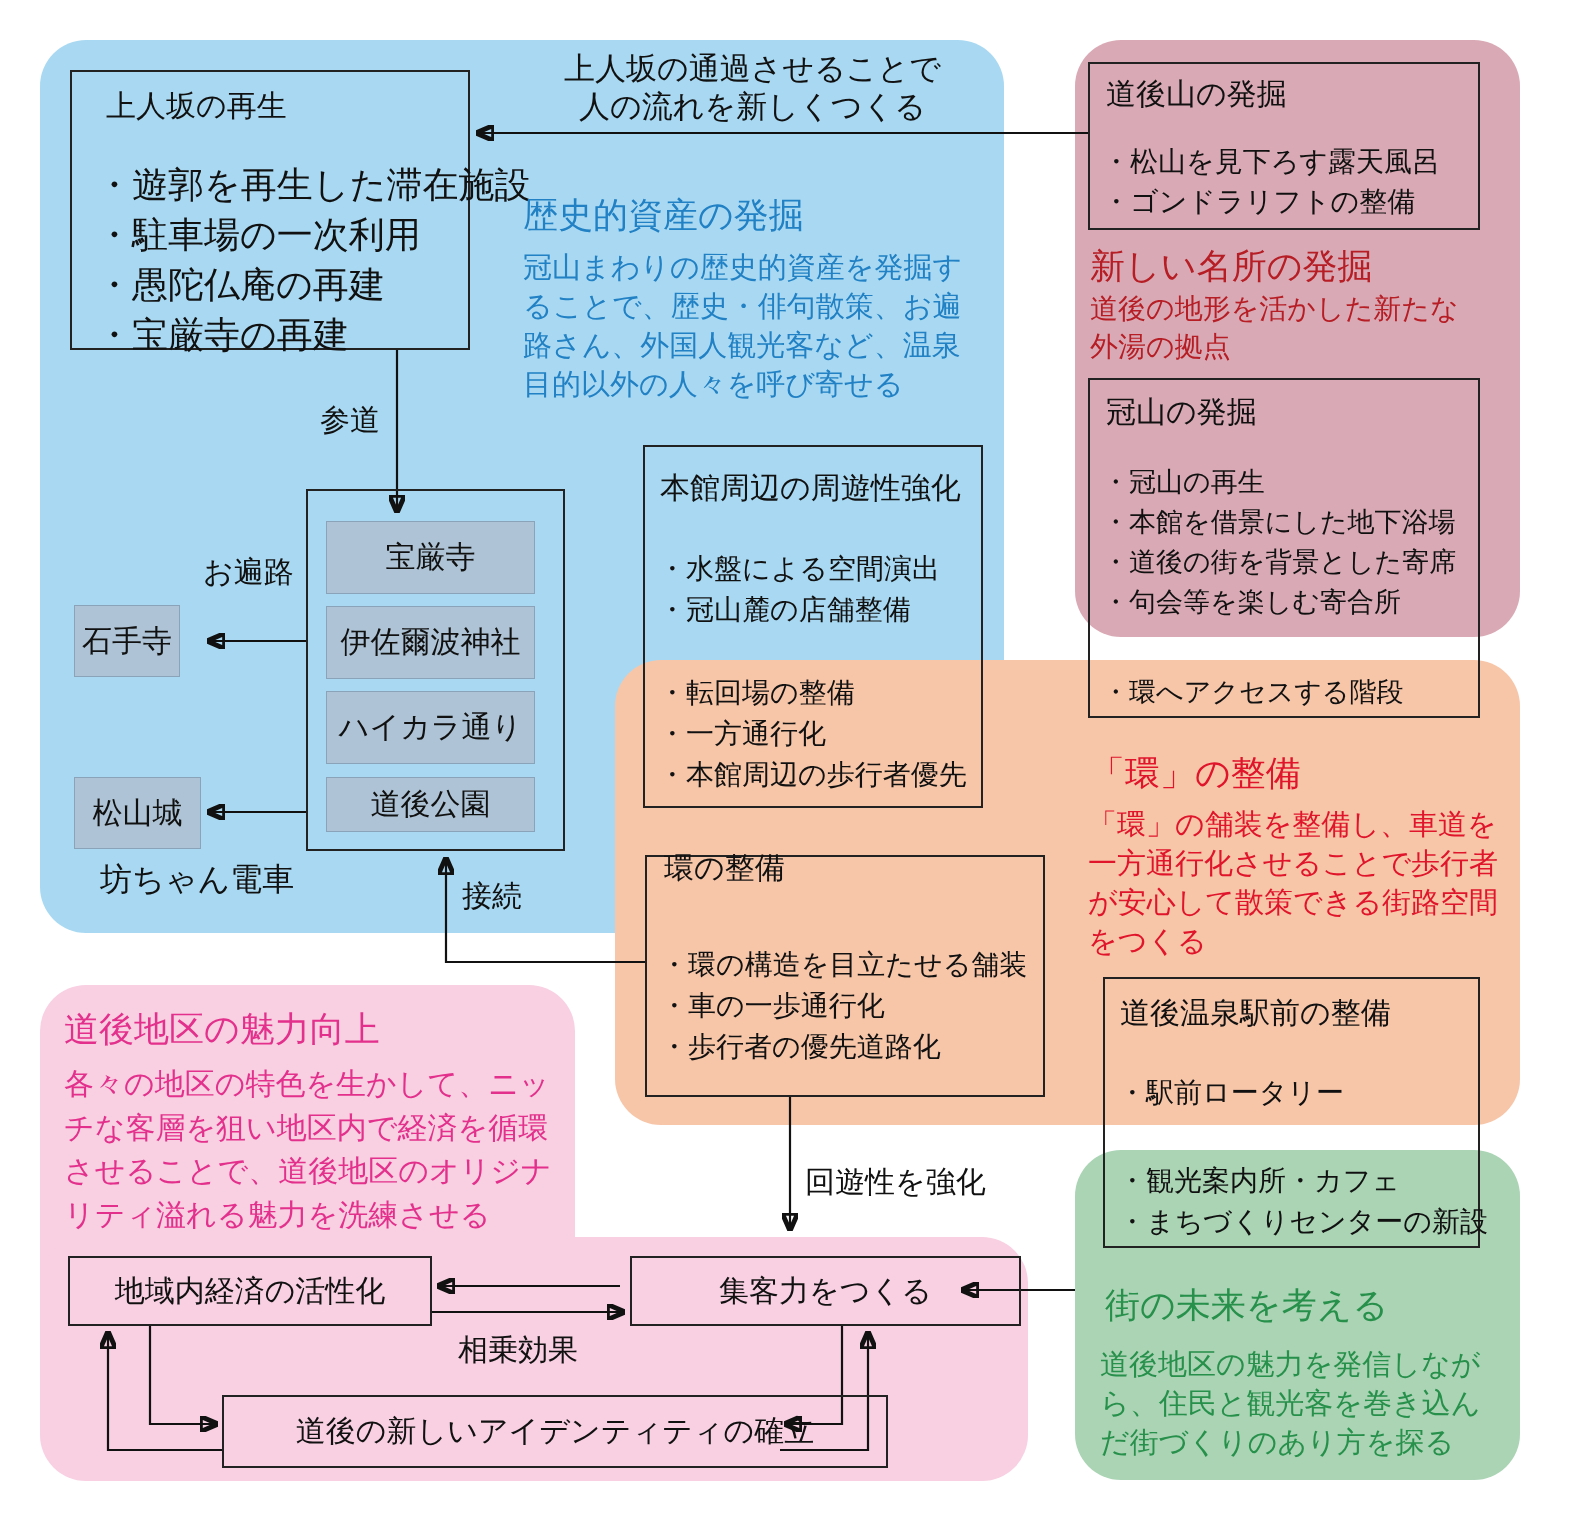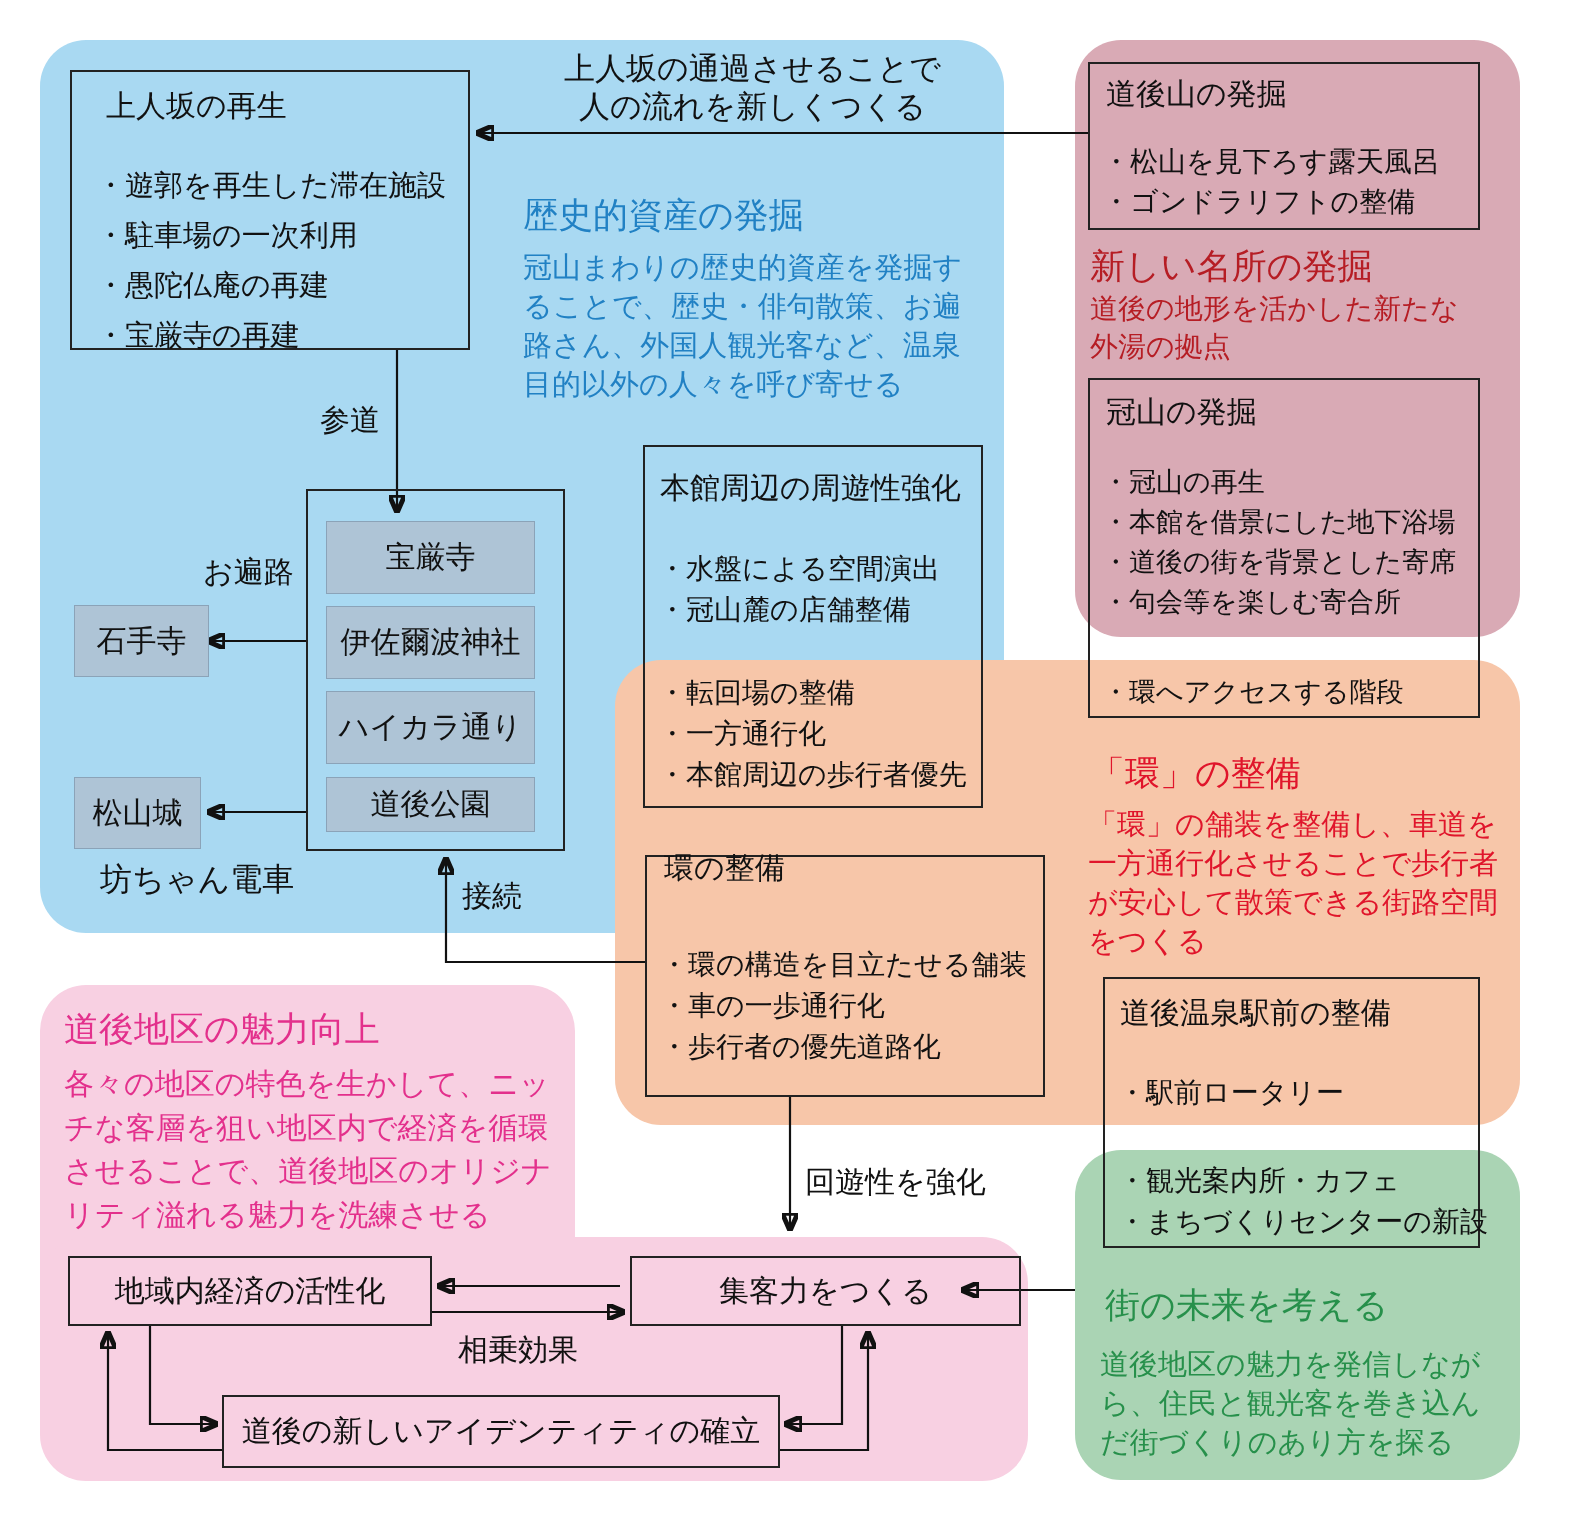--- a/index.html
+++ b/index.html
@@ -57,21 +57,21 @@
     <path d="M620,1286 L437,1286" marker-end="url(#ah)"></path>
     <path d="M432,1312 L625,1312" marker-end="url(#ah)"></path>
     <path d="M150,1326 L150,1424 L218,1424" marker-end="url(#ah)"></path>
     <path d="M222,1450 L108,1450 L108,1331" marker-end="url(#ah)"></path>
     <path d="M842,1326 L842,1424 L784,1424" marker-end="url(#ah)"></path>
     <path d="M780,1450 L868,1450 L868,1331" marker-end="url(#ah)"></path>
   </svg>
 
   <div class="obox" style="left:70px;top:70px;width:400px;height:280px;"></div>
   <div class="bttl" style="left:106px;top:86px;">上人坂の再生</div>
-  <div class="blt" style="left:96px;top:160px;font-size:29px;line-height:50px;">
+  <div class="blt" style="left:96px;top:160px;font-size:36px;line-height:50px;">
     <div>・遊郭を再生した滞在施設</div>
     <div>・駐車場の一次利用</div>
     <div>・愚陀仏庵の再建</div>
     <div>・宝厳寺の再建</div>
   </div>
 
   <div class="lbl" style="left:545px;top:50px;width:415px;text-align:center;font-size:31px;line-height:38px;">
     <div>上人坂の通過させることで</div>
     <div>人の流れを新しくつくる</div>
   </div>
@@ -81,21 +81,21 @@
 
   <div class="lbl" style="left:320px;top:400px;">参道</div>
 
   <div class="obox" style="left:306px;top:489px;width:259px;height:362px;"></div>
   <div class="node" style="left:326px;top:521px;width:209px;height:73px;">宝厳寺</div>
   <div class="node" style="left:326px;top:691px;width:209px;height:73px;">ハイカラ通り</div>
   <div class="node" style="left:326px;top:606px;width:209px;height:73px;">伊佐爾波神社</div>
   <div class="node" style="left:326px;top:777px;width:209px;height:55px;">道後公園</div>
 
   <div class="lbl" style="left:203px;top:552px;">お遍路</div>
-  <div class="node" style="left:74px;top:605px;width:135px;height:72px;">石手寺</div>
+  <div class="node" style="left:74px;top:605px;width:106px;height:72px;">石手寺</div>
   <div class="node" style="left:74px;top:777px;width:127px;height:72px;">松山城</div>
   <div class="lbl" style="left:100px;top:858px;font-size:32px;">坊ちゃん電車</div>
   <div class="lbl" style="left:462px;top:876px;">接続</div>
 
   <div class="obox" style="left:1088px;top:62px;width:392px;height:168px;"></div>
   <div class="bttl" style="left:1106px;top:74px;">道後山の発掘</div>
   <div class="blt" style="left:1102px;top:142px;line-height:40px;">
     <div>・松山を見下ろす露天風呂</div>
     <div>・ゴンドラリフトの整備</div>
   </div>
@@ -145,18 +145,18 @@
   </div>
 
   <div class="lbl" style="left:805px;top:1162px;">回遊性を強化</div>
 
   <div class="ttl c-pink" style="left:64px;top:1006px;">道後地区の魅力向上</div>
   <div class="desc c-pink" style="left:64px;top:1062px;width:512px;font-size:30px;line-height:1.45;">各々の地区の特色を生かして、ニッチな客層を狙い地区内で経済を循環させることで、道後地区のオリジナリティ溢れる魅力を洗練させる</div>
 
   <div class="obox cbox" style="left:68px;top:1256px;width:364px;height:70px;">地域内経済の活性化</div>
   <div class="obox cbox" style="left:630px;top:1256px;width:391px;height:70px;">集客力をつくる</div>
   <div class="lbl" style="left:458px;top:1330px;">相乗効果</div>
-  <div class="obox cbox" style="left:222px;top:1395px;width:558px;height:73px;text-align:center;">道後の新しいアイデンティティの確立</div>
+  <div class="obox cbox" style="left:222px;top:1395px;width:666px;height:73px;text-align:center;">道後の新しいアイデンティティの確立</div>
 
   <div class="ttl c-green" style="left:1105px;top:1282px;">街の未来を考える</div>
   <div class="desc c-green" style="left:1100px;top:1345px;width:392px;">道後地区の魅力を発信しながら、住民と観光客を巻き込んだ街づくりのあり方を探る</div>
 
 </div>
 
 </body></html>

